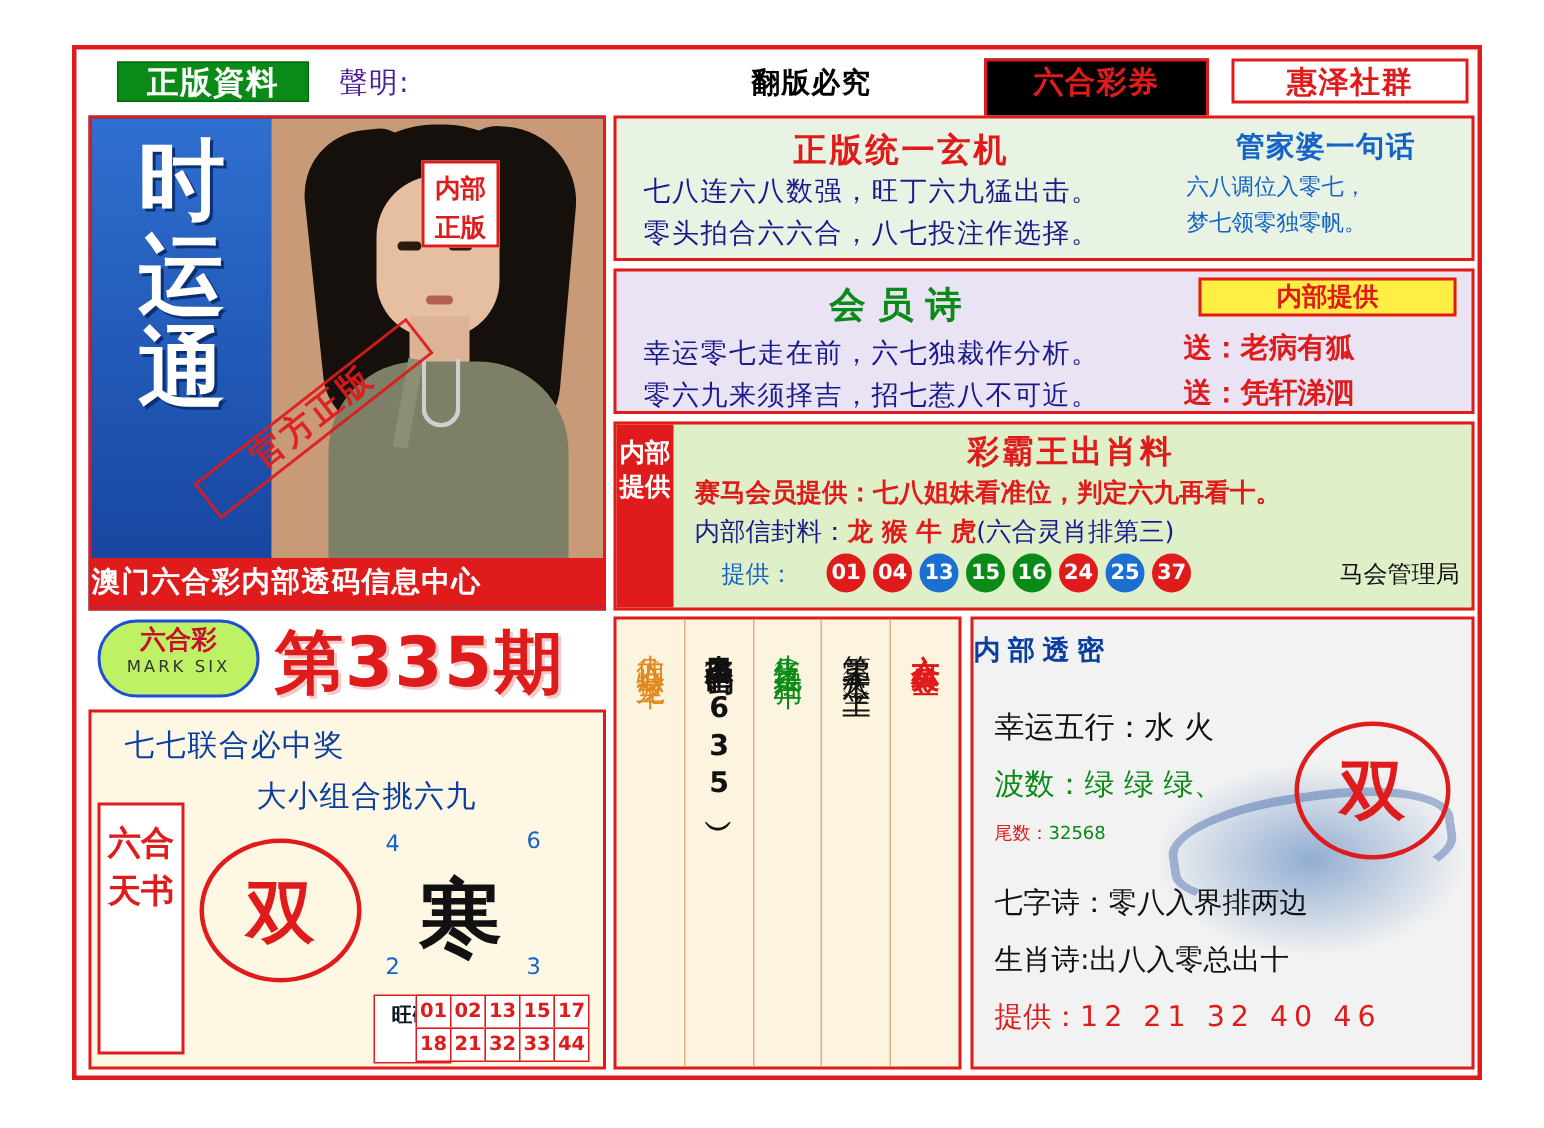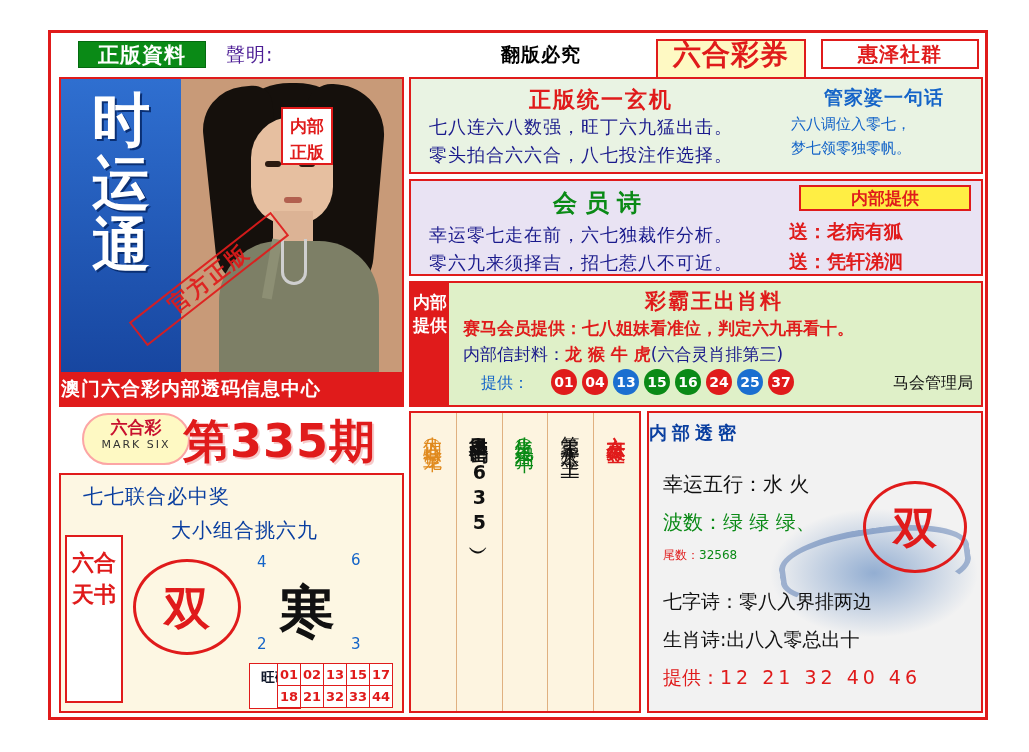--- a/index.html
+++ b/index.html
@@ -32,22 +32,22 @@
   .shengming {
     position:absolute; left:175px; top:9px; font-size:19px; color:#4c1d95;
     letter-spacing:1px;
   }
   .fanban {
     position:absolute; left:450px; top:9px; font-size:19px; color:#000;
     font-weight:bold; letter-spacing:1px;
   }
   .badge-liuhe {
     position:absolute; left:605px; top:6px; width:150px; height:42px;
-    background:#fef9c3; border:2px solid #e01b1b; color:#e01b1b;
-    font-size:28px; font-weight:bold; text-align:center; line-height:27px;
+    background:#000000; border:2px solid #e01b1b; color:#e01b1b;
+    font-size:20px; font-weight:bold; text-align:center; line-height:27px;
     letter-spacing:1px;
   }
   .badge-huize {
     position:absolute; left:770px; top:6px; width:158px; height:30px;
     background:#ffffff; border:2px solid #e01b1b; color:#e01b1b;
     font-size:20px; font-weight:bold; text-align:center; line-height:27px;
     letter-spacing:1px;
   }
 
   
@@ -138,22 +138,22 @@
   .b3-l2 b { color:#e01b1b; }
   .b3-prov { position:absolute; left:70px; top:90px; font-size:16px; color:#1464c8;}
   .balls { position:absolute; left:140px; top:86px; display:flex; gap:5px;}
   .ball { width:26px; height:26px; border-radius:13px; color:#ffffff; font-size:14px;
           font-weight:bold; text-align:center; line-height:26px; }
   .b3-org { position:absolute; right:8px; top:90px; font-size:16px; color:#111;}
 
   
   .issue-box { position:absolute; left:8px; top:378px; width:345px; height:58px; }
   .logo {
-    position:absolute; left:23px; top:2px; width:108px; height:52px;
-    border:2px solid #fca5a5; border-radius:26px; background:#fef9c3;
+    position:absolute; left:6px; top:2px; width:108px; height:52px;
+    border:2px solid #1d4ed8; border-radius:26px; background:#bef264;
     text-align:center;
   }
   .logo-top { font-size:17px; color:#c8102e; font-weight:bold; line-height:24px;}
   .logo-bot { font-size:11px; color:#333; letter-spacing:2px; line-height:12px;}
   .issue-text {
     position:absolute; left:124px; top:0px; font-size:46px; font-weight:bold;
     color:#e01b1b; letter-spacing:1px; text-shadow:2px 2px 0 #f6c9c9;
   }
 
   

